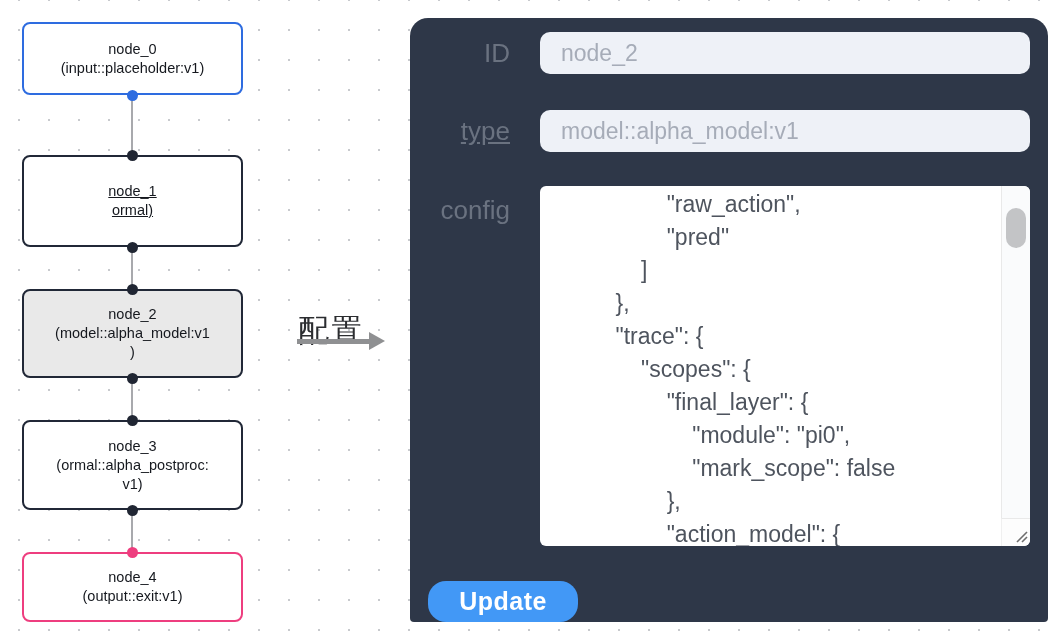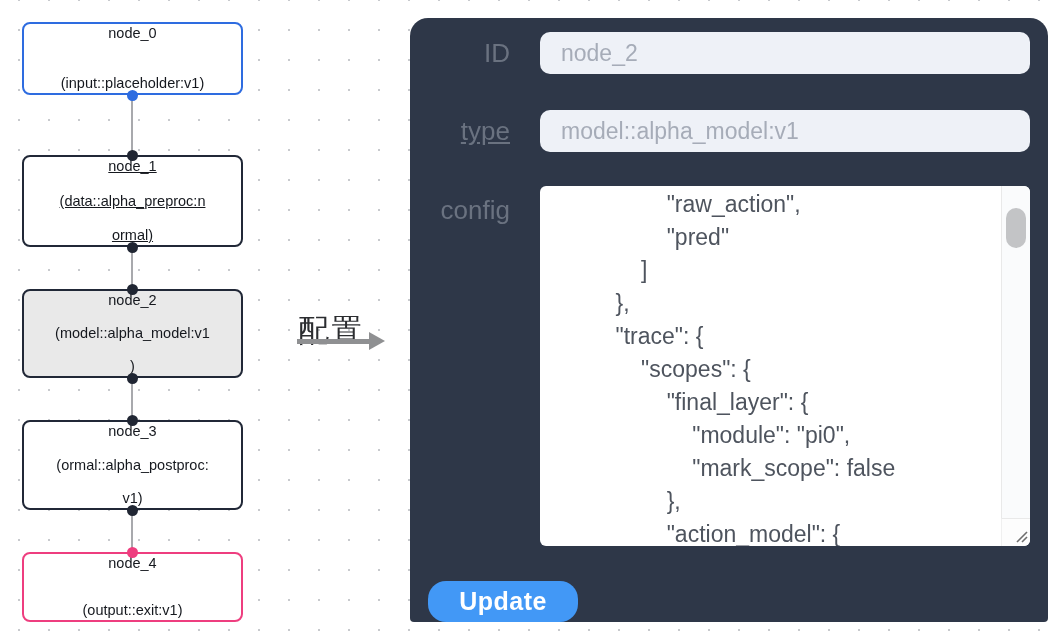--- a/index.html
+++ b/index.html
@@ -14,21 +14,21 @@
     position:absolute; left:0; top:0; width:1062px; height:643px;
     background-image:radial-gradient(circle, #c8cace 1.1px, transparent 1.4px);
     background-size:30px 30px;
     background-position:4px 15px;
   }
 
   
   .node {
     position:absolute; left:22px; width:221px;
     background:#ffffff; border:2px solid #212837; border-radius:8px;
-    display:flex; flex-direction:column; justify-content:space-between; align-items:center;
+    display:flex; flex-direction:column; justify-content:center; align-items:center;
     text-align:center; color:#15181e; font-size:14.5px; line-height:19px;
     z-index:3; cursor:pointer;
   }
   .node .nline { white-space:pre; }
   #node_0 { top:22px;  height:73px; border-color:#2e6ce0; }
   #node_1 { top:155px; height:92px;text-decoration:underline; }
   #node_2 { top:289px; height:89px; background:#e9e9e9; }
   #node_3 { top:420px; height:90px; }
   #node_4 { top:552px; height:70px; border-color:#ee3e7f; }
 
@@ -121,21 +121,20 @@
   <div class="edge" id="edge1"></div>
   <div class="edge" id="edge2"></div>
   <div class="edge" id="edge3"></div>
 
   <div class="node" id="node_0">
     <div class="nline">node_0</div>
     <div class="nline">(input::placeholder:v1)</div>
   </div>
   <div class="node" id="node_1">
     <div class="nline">node_1</div>
-    <div class="nline">(data::alpha_preproc:n</div>
     <div class="nline">ormal)</div>
   </div>
   <div class="node" id="node_2">
     <div class="nline">node_2</div>
     <div class="nline">(model::alpha_model:v1</div>
     <div class="nline">)</div>
   </div>
   <div class="node" id="node_3">
     <div class="nline">node_3</div>
     <div class="nline">(ormal::alpha_postproc:</div>

